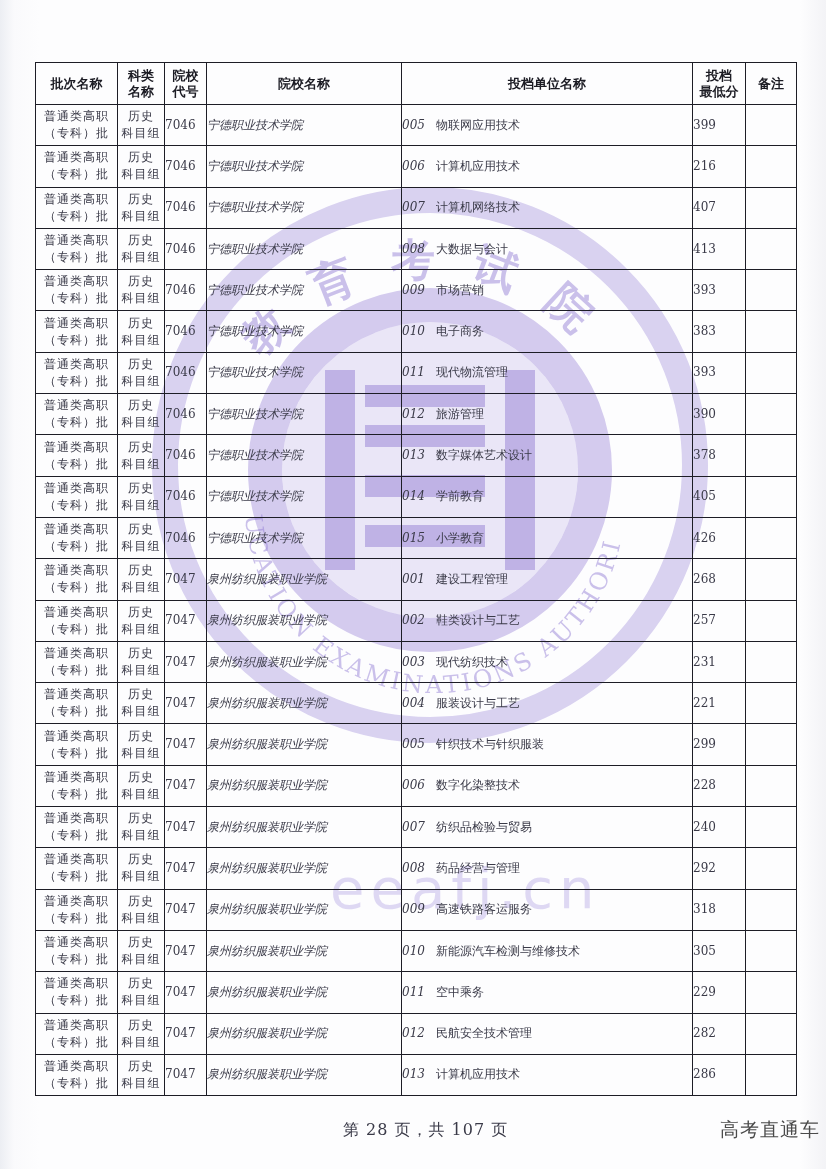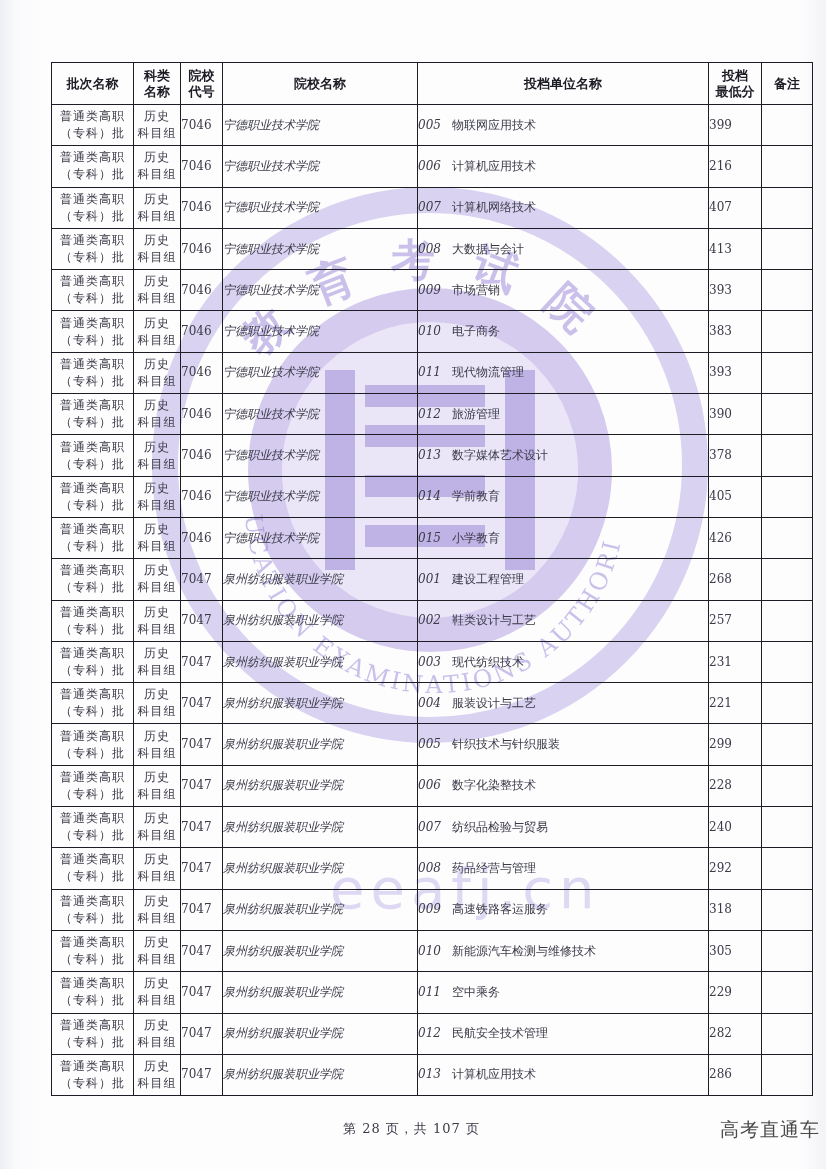--- a/index.html
+++ b/index.html
@@ -17,21 +17,21 @@
   .seal {
     position: absolute; left: 150px; top: 185px; width: 560px; height: 560px;
     z-index: 1; pointer-events: none;
   }
   .url-watermark {
     position: absolute; left: 330px; top: 856px; z-index: 1;
     font-family: "DejaVu Sans", sans-serif; font-size: 56px; letter-spacing: 6px;
     color: rgba(160, 140, 220, 0.32); pointer-events: none;
   }
   table.data-table {
-    position: absolute; left: 51px; top: 62px; z-index: 2;
+    position: absolute; left: 35px; top: 62px; z-index: 2;
     border-collapse: collapse; table-layout: fixed;
     width: 761px;
     padding-left: 19px;
   }
   table.data-table td, table.data-table th {
     border: 1.4px solid #1d1d26;
     padding: 0; overflow: hidden; white-space: nowrap;
   }
   table.data-table th {
     height: 41px; font-size: 13px; font-weight: bold; color: #1c1c24;
@@ -43,21 +43,21 @@
   }
   td.c-batch, td.c-cat { text-align: center; font-size: 12px; letter-spacing: 1px; }
   td.c-code { text-align: left; font-size: 12.5px; }
   td.c-school { padding-left: 3px; font-style: italic; }
   td.c-unit { padding-left: 2px; }
   td.c-unit .unit-code { display: inline-block; width: 34px; font-style: italic; }
   td.c-score { font-size: 12.5px; }
   .stack { display: block; }
   .footer-page {
     position: absolute; left: 343px; top: 1120px; z-index: 2;
-    font-size: 13px; color: #3a3a48; letter-spacing: 1px; text-align: center;
+    font-size: 16px; color: #3a3a48; letter-spacing: 1px; text-align: center;
   }
   .footer-brand {
     position: absolute; left: 688px; top: 1117px; z-index: 2;
     font-family: "DejaVu Sans", sans-serif; font-size: 19px; color: #4a4a4a;
     letter-spacing: 1px;
     margin-left: 32px;
   }
 </style>
 </head>
 <body>

